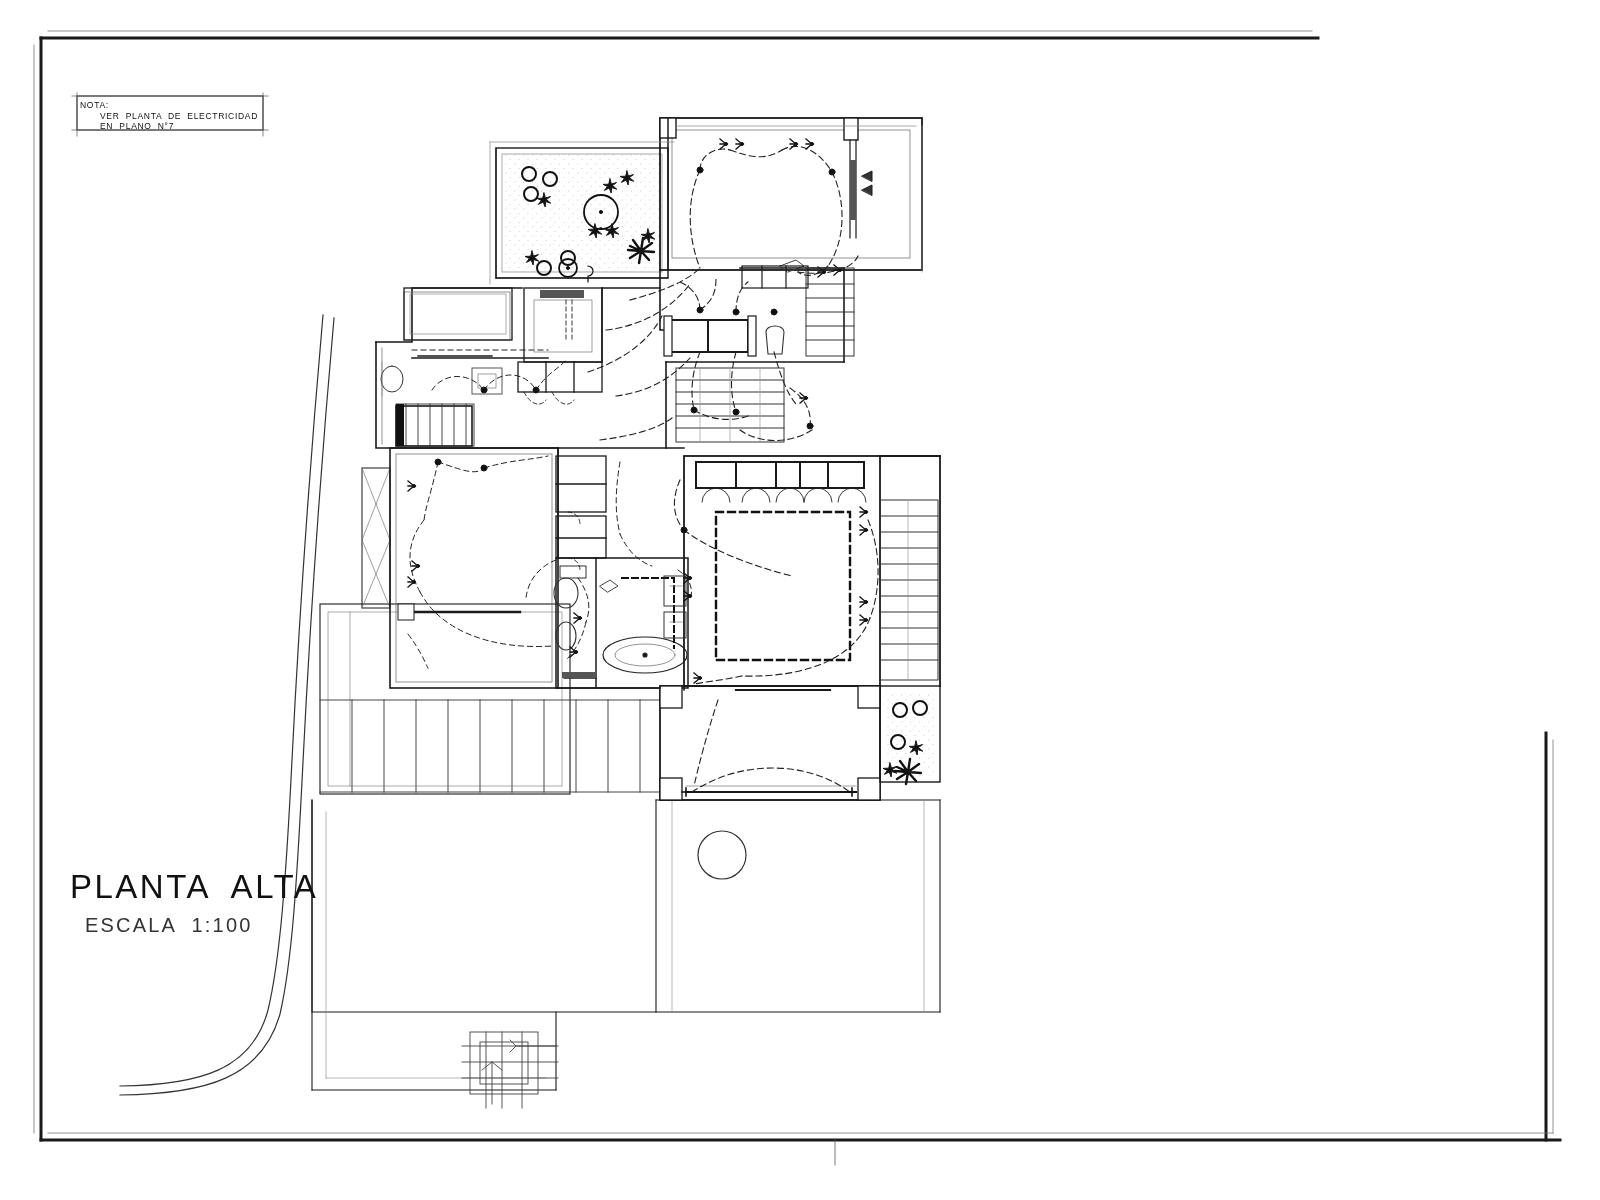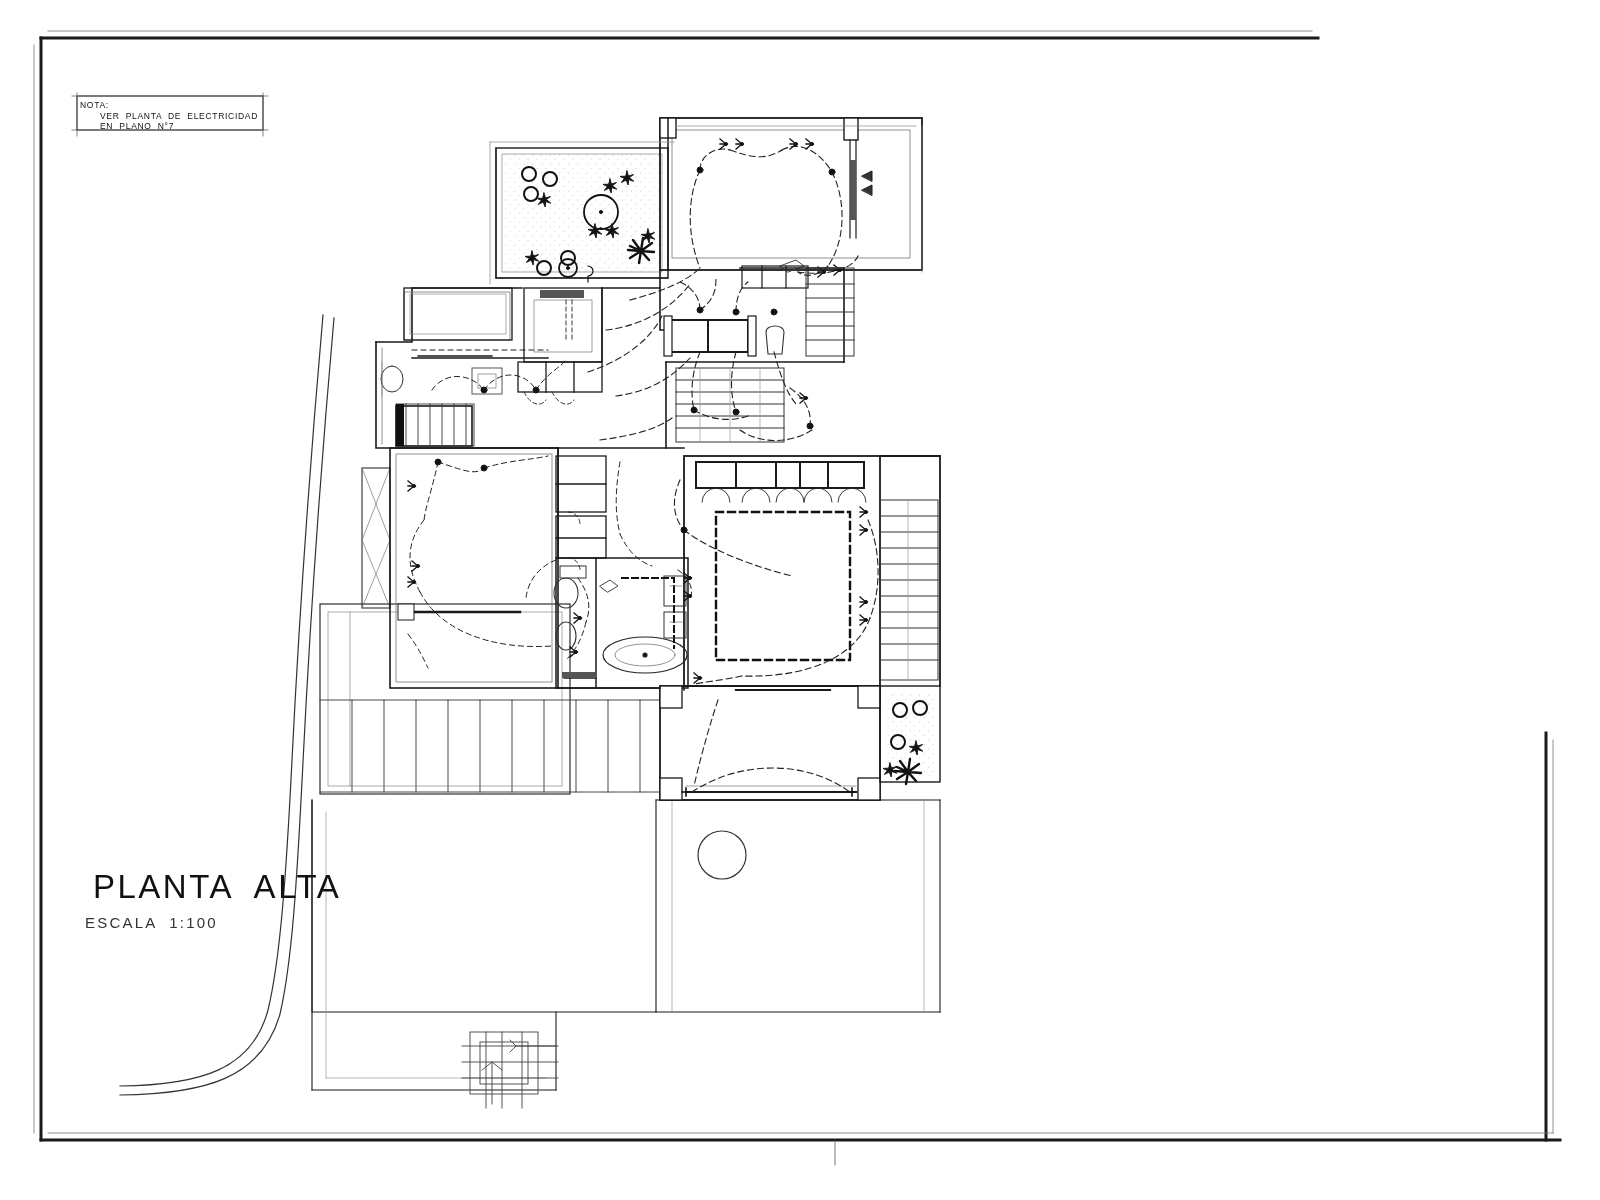--- a/index.html
+++ b/index.html
@@ -1,22 +1,22 @@
 <!DOCTYPE html>
 <html><head>
 <meta charset="utf-8">
 <style>
   html,body{margin:0;padding:0;background:#ffffff;}
   body{width:1600px;height:1200px;position:relative;overflow:hidden;
        font-family:"Liberation Sans",sans-serif;color:#000;}
   #sheet{position:absolute;inset:0;}
   svg{position:absolute;top:0;left:0;}
   .txt{position:absolute;white-space:pre;}
-  #title{left:93px;top:868px;font-size:33px;letter-spacing:2.5px;color:#111;}
-  #scale{left:85px;top:914px;font-size:15px;letter-spacing:2.2px;color:#333;}
+  #title{left:70px;top:868px;font-size:33px;letter-spacing:2.5px;color:#111;}
+  #scale{left:85px;top:914px;font-size:20px;letter-spacing:2.2px;color:#333;}
   .note{position:absolute;font-size:8.5px;letter-spacing:.7px;color:#111;white-space:pre;}
   #note-label{left:80px;top:100px;}
   #note-l1{left:100px;top:111px;}
   #note-l2{left:100px;top:121px;text-align:center;}
 </style>
 </head>
 <body>
 
 <div id="sheet">
 

